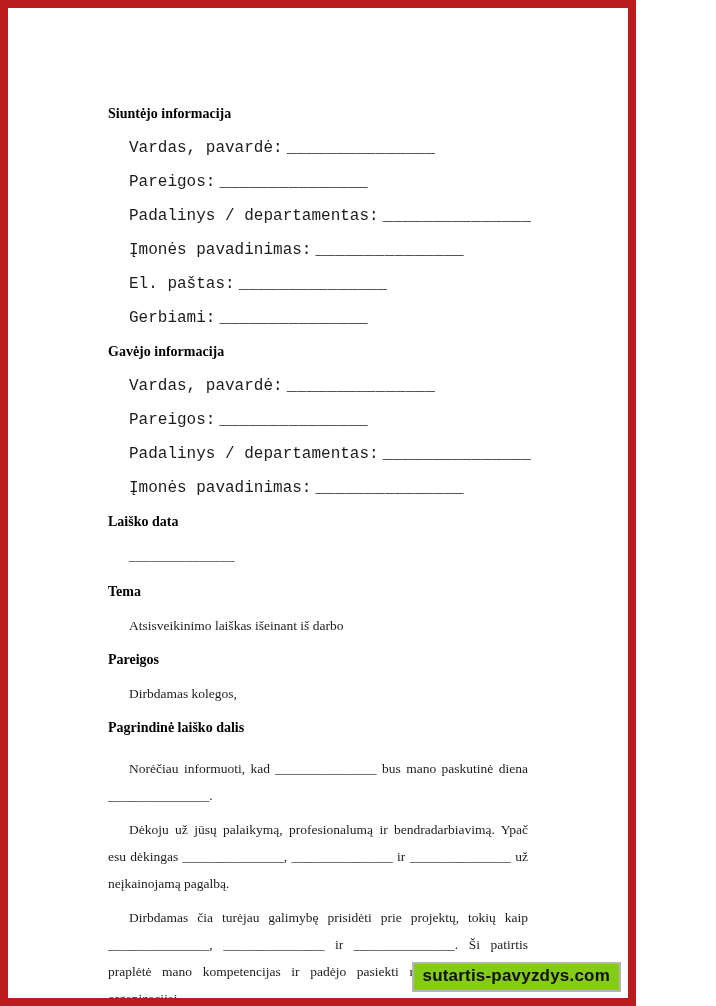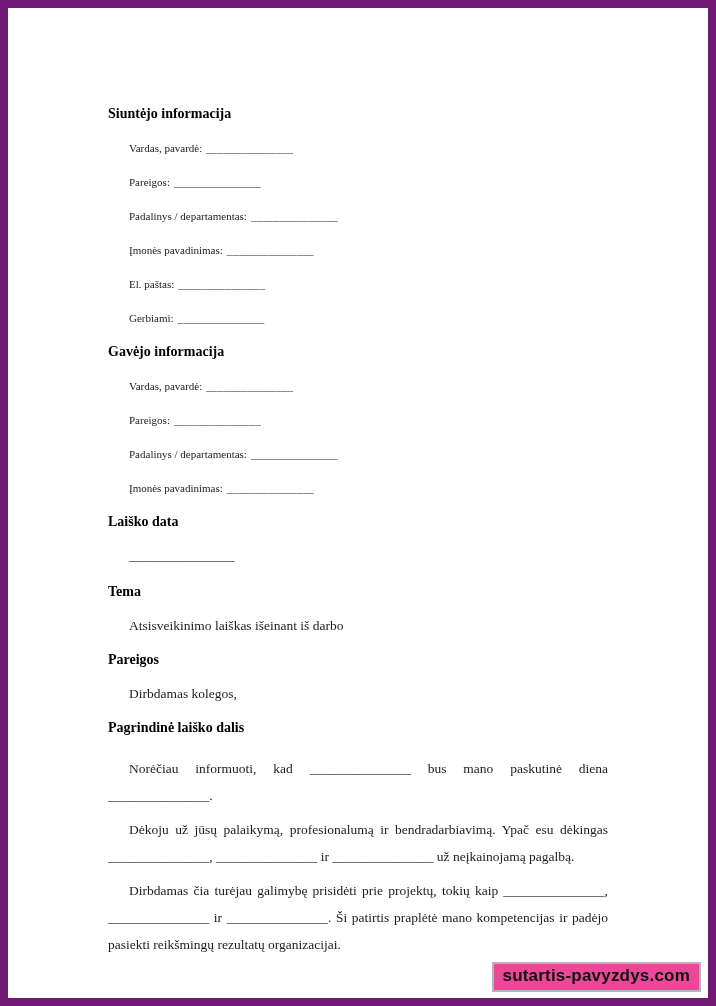--- a/index.html
+++ b/index.html
@@ -1,43 +1,44 @@
 <!DOCTYPE html>
 <html lang="lt"><head>
 <meta charset="utf-8">
 <title>Atsisveikinimo laiškas</title>
 <style>
   html, body { margin: 0; padding: 0; background: #fff; }
   .page {
     position: relative;
-    width: 716px;
+    width: 636px;
     height: 1006px;
     box-sizing: border-box;
-    border: 8px solid #701a75;
+    border: 8px solid #b91c1c;
     background: #ffffff;
     font-family: "Liberation Serif", serif;
     color: #1c1c1c;
     overflow: hidden;
   }
   .content {
     padding: 99px 100px 0 100px;
   }
   .heading {
     font-size: 14px;
     line-height: 14px;
     font-weight: bold;
     color: #000;
     margin: 0 0 20px 0;
   }
   .field {
-    font-size: 11px;
+    font-size: 16px;
     line-height: 14px;
     margin: 0 0 20px 0;
     padding-left: 21px;
     white-space: nowrap;
+    font-family: Liberation Mono, monospace;
   }
   .blank { margin-left: 4px; letter-spacing: 0.3px; }
   .plain-line {
     font-size: 13.5px;
     line-height: 14px;
     margin: 0 0 20px 0;
     padding-left: 21px;
   }
   .date-blank {
     font-size: 13.5px;
@@ -50,21 +51,21 @@
     font-size: 13.5px;
     line-height: 27px;
     text-align: justify;
     text-indent: 21px;
     margin: 7px 0 7px 0;
   }
   .watermark {
     position: absolute;
     right: 7px;
     bottom: 6px;
-    background: #ec4899;
+    background: #84cc16;
     border: 2px solid #b5b5b5;
     padding: 2px 9px 4px 9px;
     font-family: "Liberation Sans", sans-serif;
     font-weight: bold;
     font-size: 17px;
     color: #111111;
     letter-spacing: 0.2px;
     white-space: nowrap;
   }
 </style>

